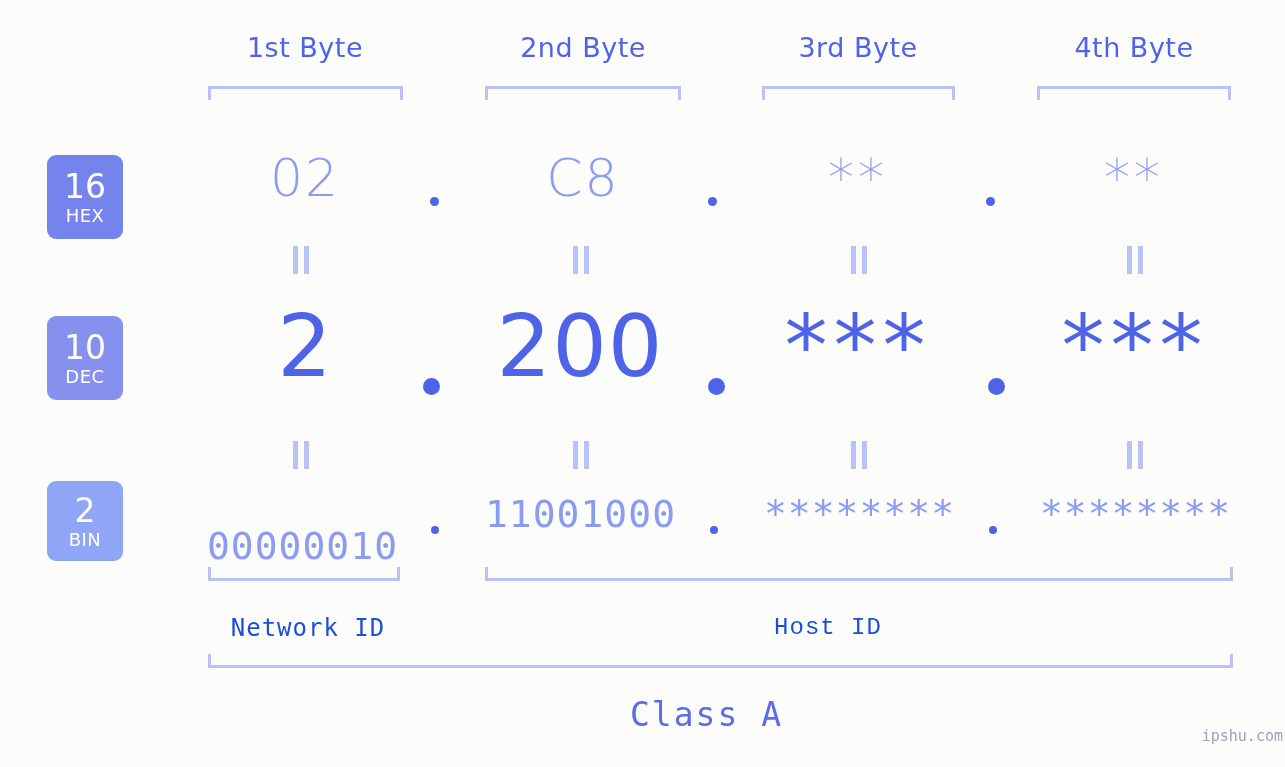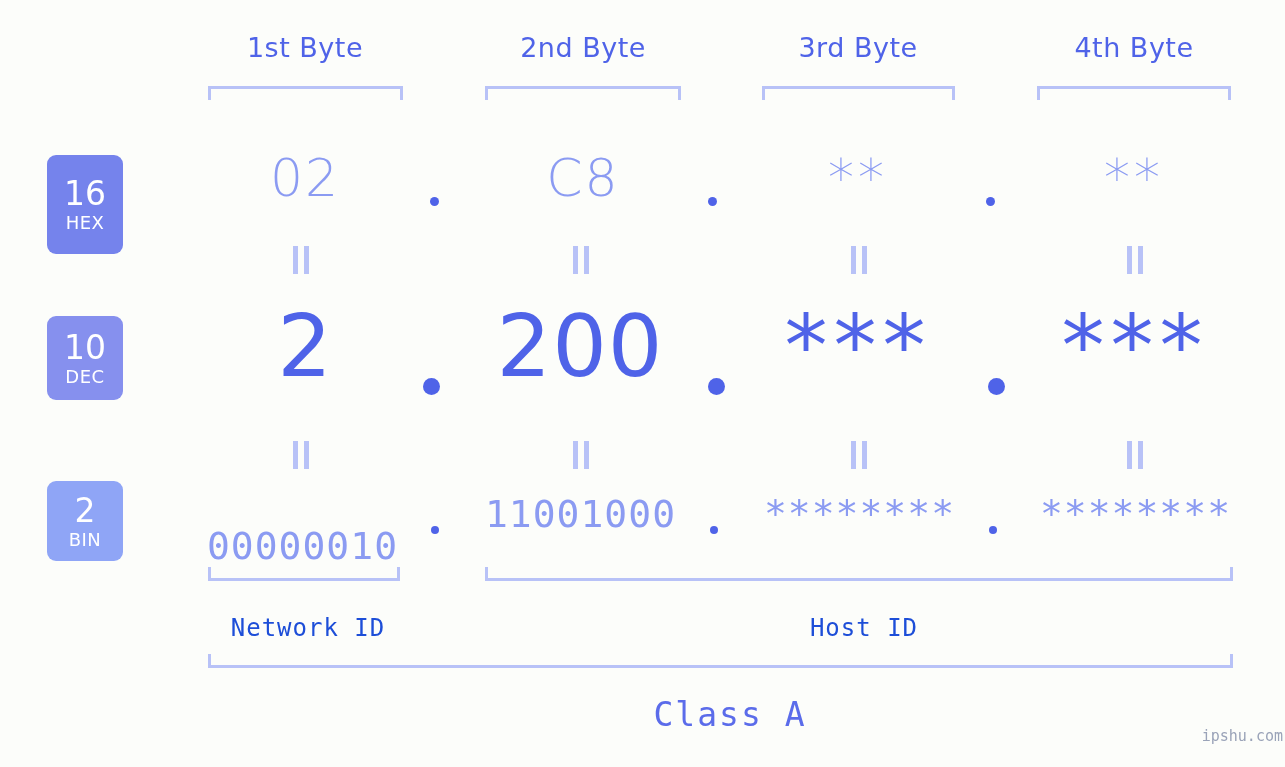--- a/index.html
+++ b/index.html
@@ -73,21 +73,21 @@
     font-weight: 400;
     letter-spacing: 0px;
   }
   .badge .sub {
     font-size: 18px;
     font-weight: 400;
     margin-top: 4px;
     letter-spacing: 0.5px;
     text-align: center;
   }
-  #badge-hex { top: 155px; height: 99px; background: #7583ec; }
+  #badge-hex { top: 155px; height: 84px; background: #7583ec; }
   #badge-dec { top: 316px; height: 84px; background: #8690ee; }
   #badge-bin { top: 481px; height: 80px; background: #8fa5f6; }
 
   
   .cell {
     position: absolute;
     text-align: center;
     white-space: nowrap;
   }
 
@@ -152,21 +152,20 @@
     position: absolute;
     text-align: center;
     font-family: "DejaVu Sans Mono", monospace;
     font-size: 24px;
     color: #1d4ed8;
     white-space: nowrap;
     letter-spacing: 1px;
   }
   .class-label {
     position: absolute;
-    text-align: center;
     font-family: "DejaVu Sans Mono", monospace;
     font-size: 33px;
     color: #5b6cea;
     white-space: nowrap;
     letter-spacing: 2px;
   }
 
   
   .watermark {
     position: absolute;
@@ -266,20 +265,20 @@
   <div class="cell bin-val" style="left:1033px;width:205px;">********</div>
 
   <div class="dot dot-bin" style="left:431px;top:526px;"></div>
   <div class="dot dot-bin" style="left:710px;top:526px;"></div>
   <div class="dot dot-bin" style="left:989px;top:526px;"></div>
 
   <div class="bracket-up" style="left:208px;top:567px;width:192px;"></div>
   <div class="bracket-up" style="left:485px;top:567px;width:748px;"></div>
 
   <div class="id-label" style="left:208px;top:614px;width:200px;">Network ID</div>
-  <div class="id-label" style="left:764px;top:614px;width:200px;">Host ID</div>
+  <div class="id-label" style="left:728px;top:614px;width:200px;font-family:Liberation Mono, monospace;">Host ID</div>
 
   <div class="bracket-up" style="left:208px;top:654px;width:1025px;"></div>
   <div class="class-label" style="left:630px;top:695px;width:200px;">Class A</div>
 
   <div class="watermark">ipshu.com</div>
 
 </div>
 
 </body></html>

